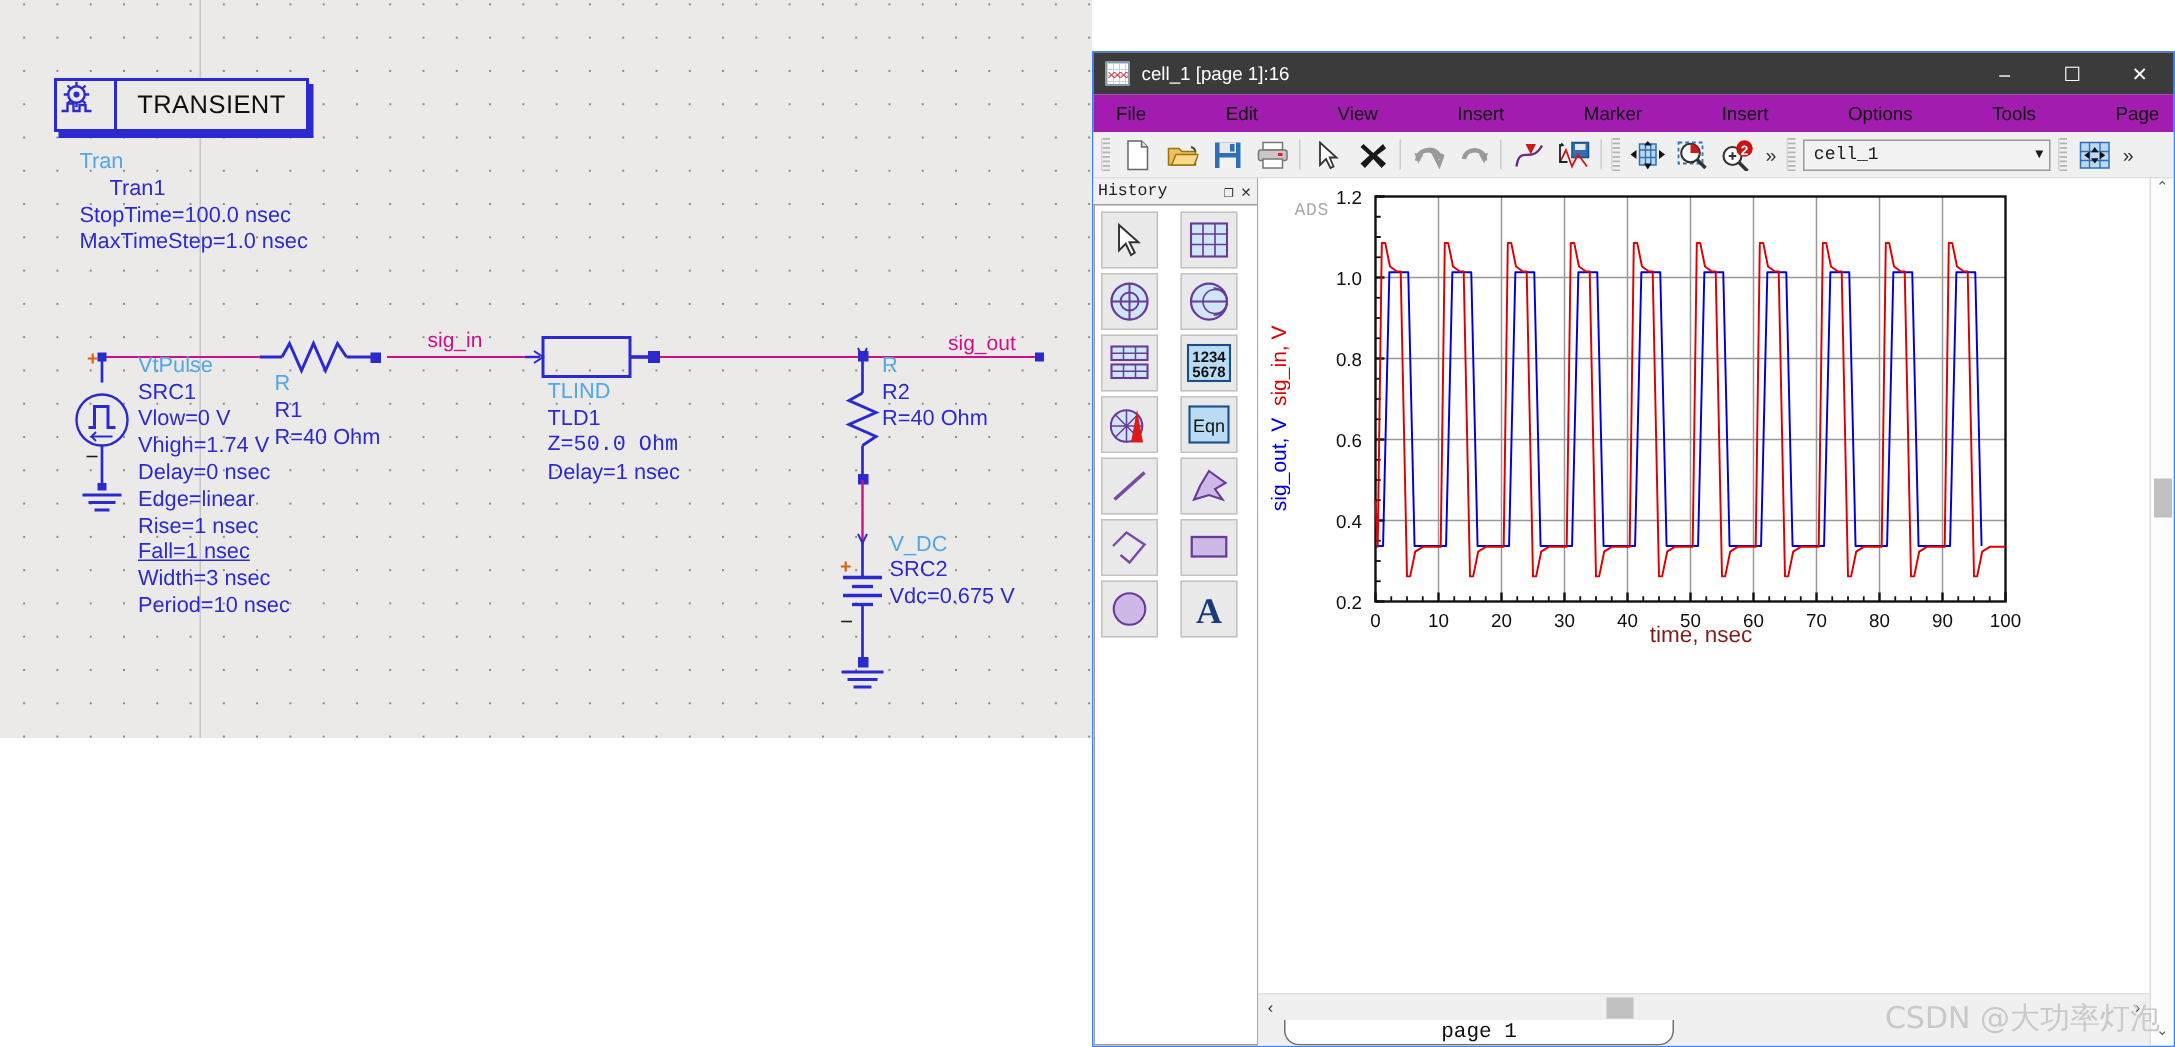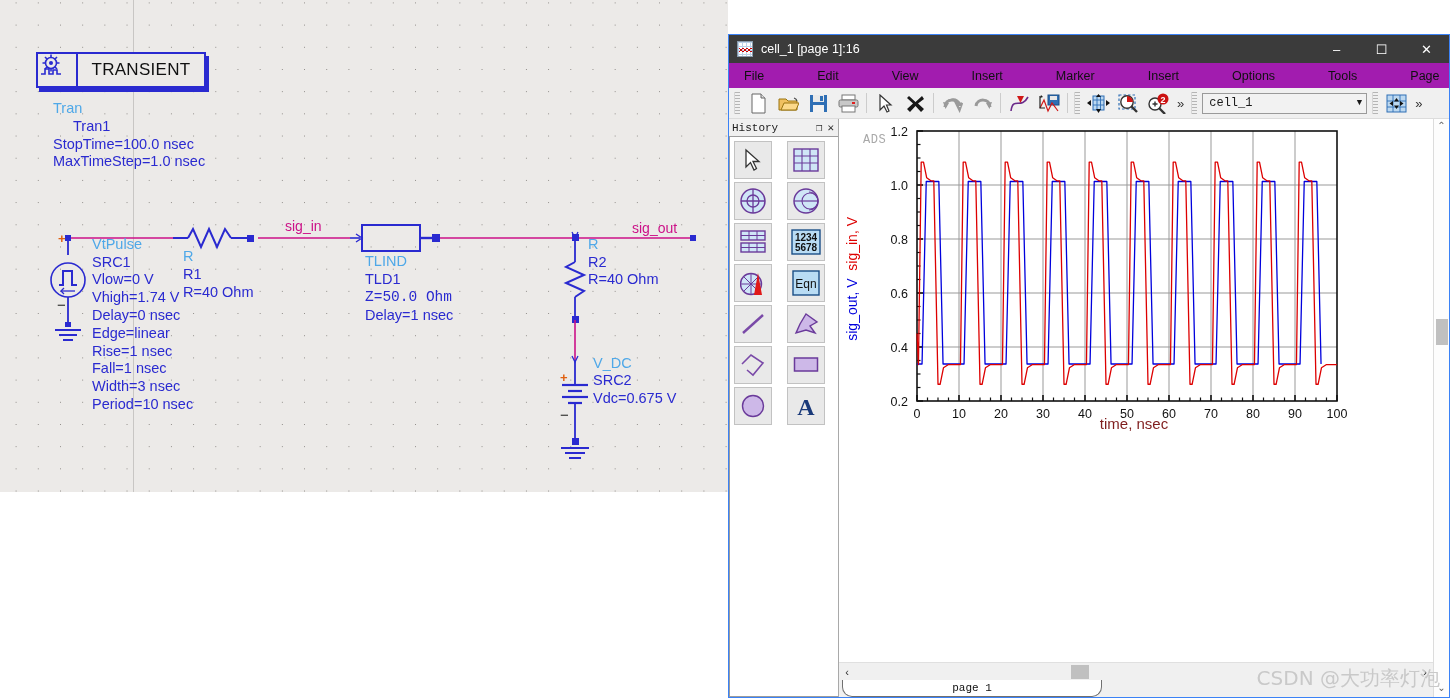--- a/index.html
+++ b/index.html
@@ -195,25 +195,25 @@
   }
   .hs-arrow { font-size: 11px; color: #303030; width: 16px; text-align: center; }
   #hs-thumb {
     position: absolute; left: 232px; top: 2px; width: 18px; height: 14px;
     background: #c0c0c0;
   }
   #pagetabrow {
     height: 17px; background: #f0f0f0; flex: 0 0 auto; position: relative;
   }
   #pagetab {
-    position: absolute; left: 3px; top: 0; width: 260px; height: 17px;
+    position: absolute; left: 17px; top: 0; width: 260px; height: 17px;
     border: 1px solid #707070; border-top: none;
     border-radius: 0 0 10px 10px;
     background: #ffffff;
-    font-family: "Liberation Mono", monospace; font-size: 11px;
+    font-family: "Liberation Mono", monospace; font-size: 14px;
     color: #101010; display: flex; align-items: center; justify-content: center; text-align: right;
   }
   #watermark {
     position: absolute; right: 10px; bottom: 6px;
     font-size: 20px; color: #c9c9c9;
     font-family: "DejaVu Sans", sans-serif;
     pointer-events: none;
   }
 </style>
 </head>
@@ -302,21 +302,21 @@
 
     <div class="sch-text t-orange" style="left:58px; top:232px; font-size:13px;">+</div>
     <div class="sch-text t-dark" style="left:57px; top:297px; font-size:15px; color:#1b1b1b;">−</div>
     <div class="sch-text t-cyan" style="left:92px; top:237px;">VtPulse</div>
     <div class="sch-text t-blue" style="left:92px; top:255px;">SRC1</div>
     <div class="sch-text t-blue" style="left:92px; top:272px;">Vlow=0 V</div>
     <div class="sch-text t-blue" style="left:92px; top:290px;">Vhigh=1.74 V</div>
     <div class="sch-text t-blue" style="left:92px; top:308px;text-align:center;">Delay=0 nsec</div>
     <div class="sch-text t-blue" style="left:92px; top:326px;">Edge=linear</div>
     <div class="sch-text t-blue" style="left:92px; top:344px;">Rise=1 nsec</div>
-    <div class="sch-text t-blue" style="left:92px; top:361px;">Fall=1 nsec</div>
+    <div class="sch-text t-blue" style="left:92px; top:361px;text-decoration:underline;">Fall=1 nsec</div>
     <div class="sch-text t-blue" style="left:92px; top:379px;">Width=3 nsec</div>
     <div class="sch-text t-blue" style="left:92px; top:397px;">Period=10 nsec</div>
 
     <div class="sch-text t-cyan" style="left:183px; top:249px;">R</div>
     <div class="sch-text t-blue" style="left:183px; top:267px;">R1</div>
     <div class="sch-text t-blue" style="left:183px; top:285px;">R=40 Ohm</div>
 
     <div class="sch-text t-cyan" style="left:365px; top:254px;">TLIND</div>
     <div class="sch-text t-blue" style="left:365px; top:272px;">TLD1</div>
     <div class="sch-text t-blue" style="left:365px; top:290px;font-family:Liberation Mono, monospace;">Z=50.0 Ohm</div>

